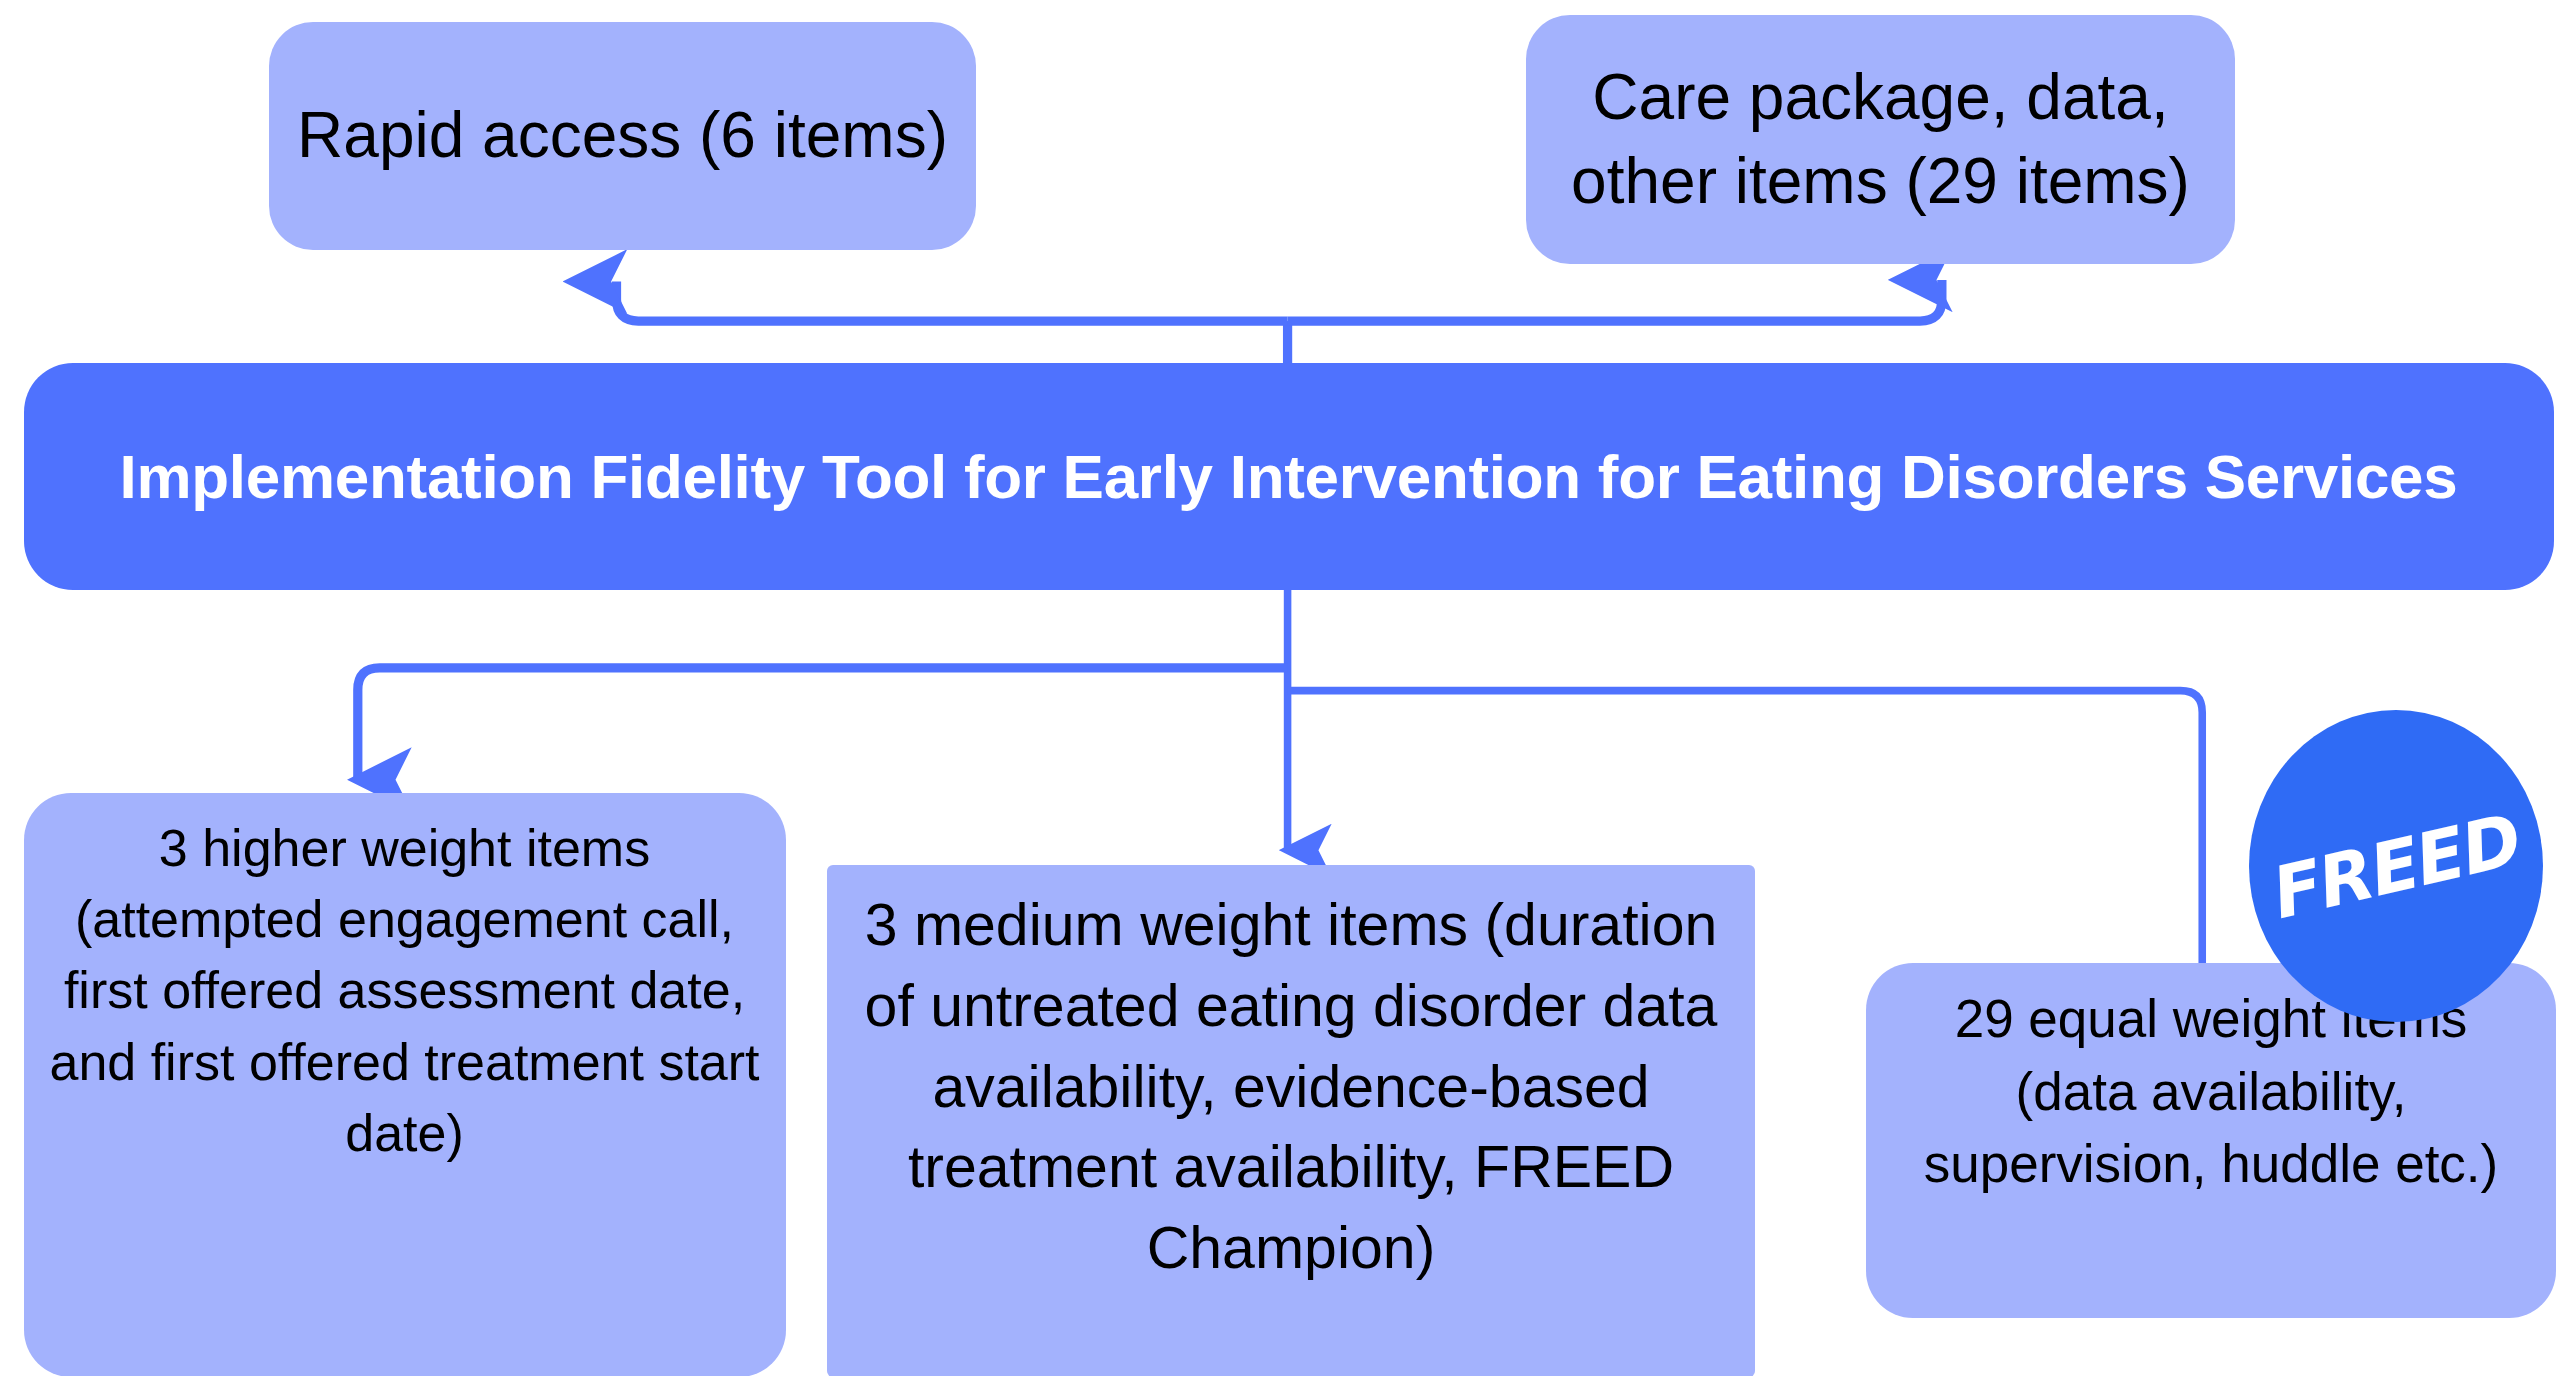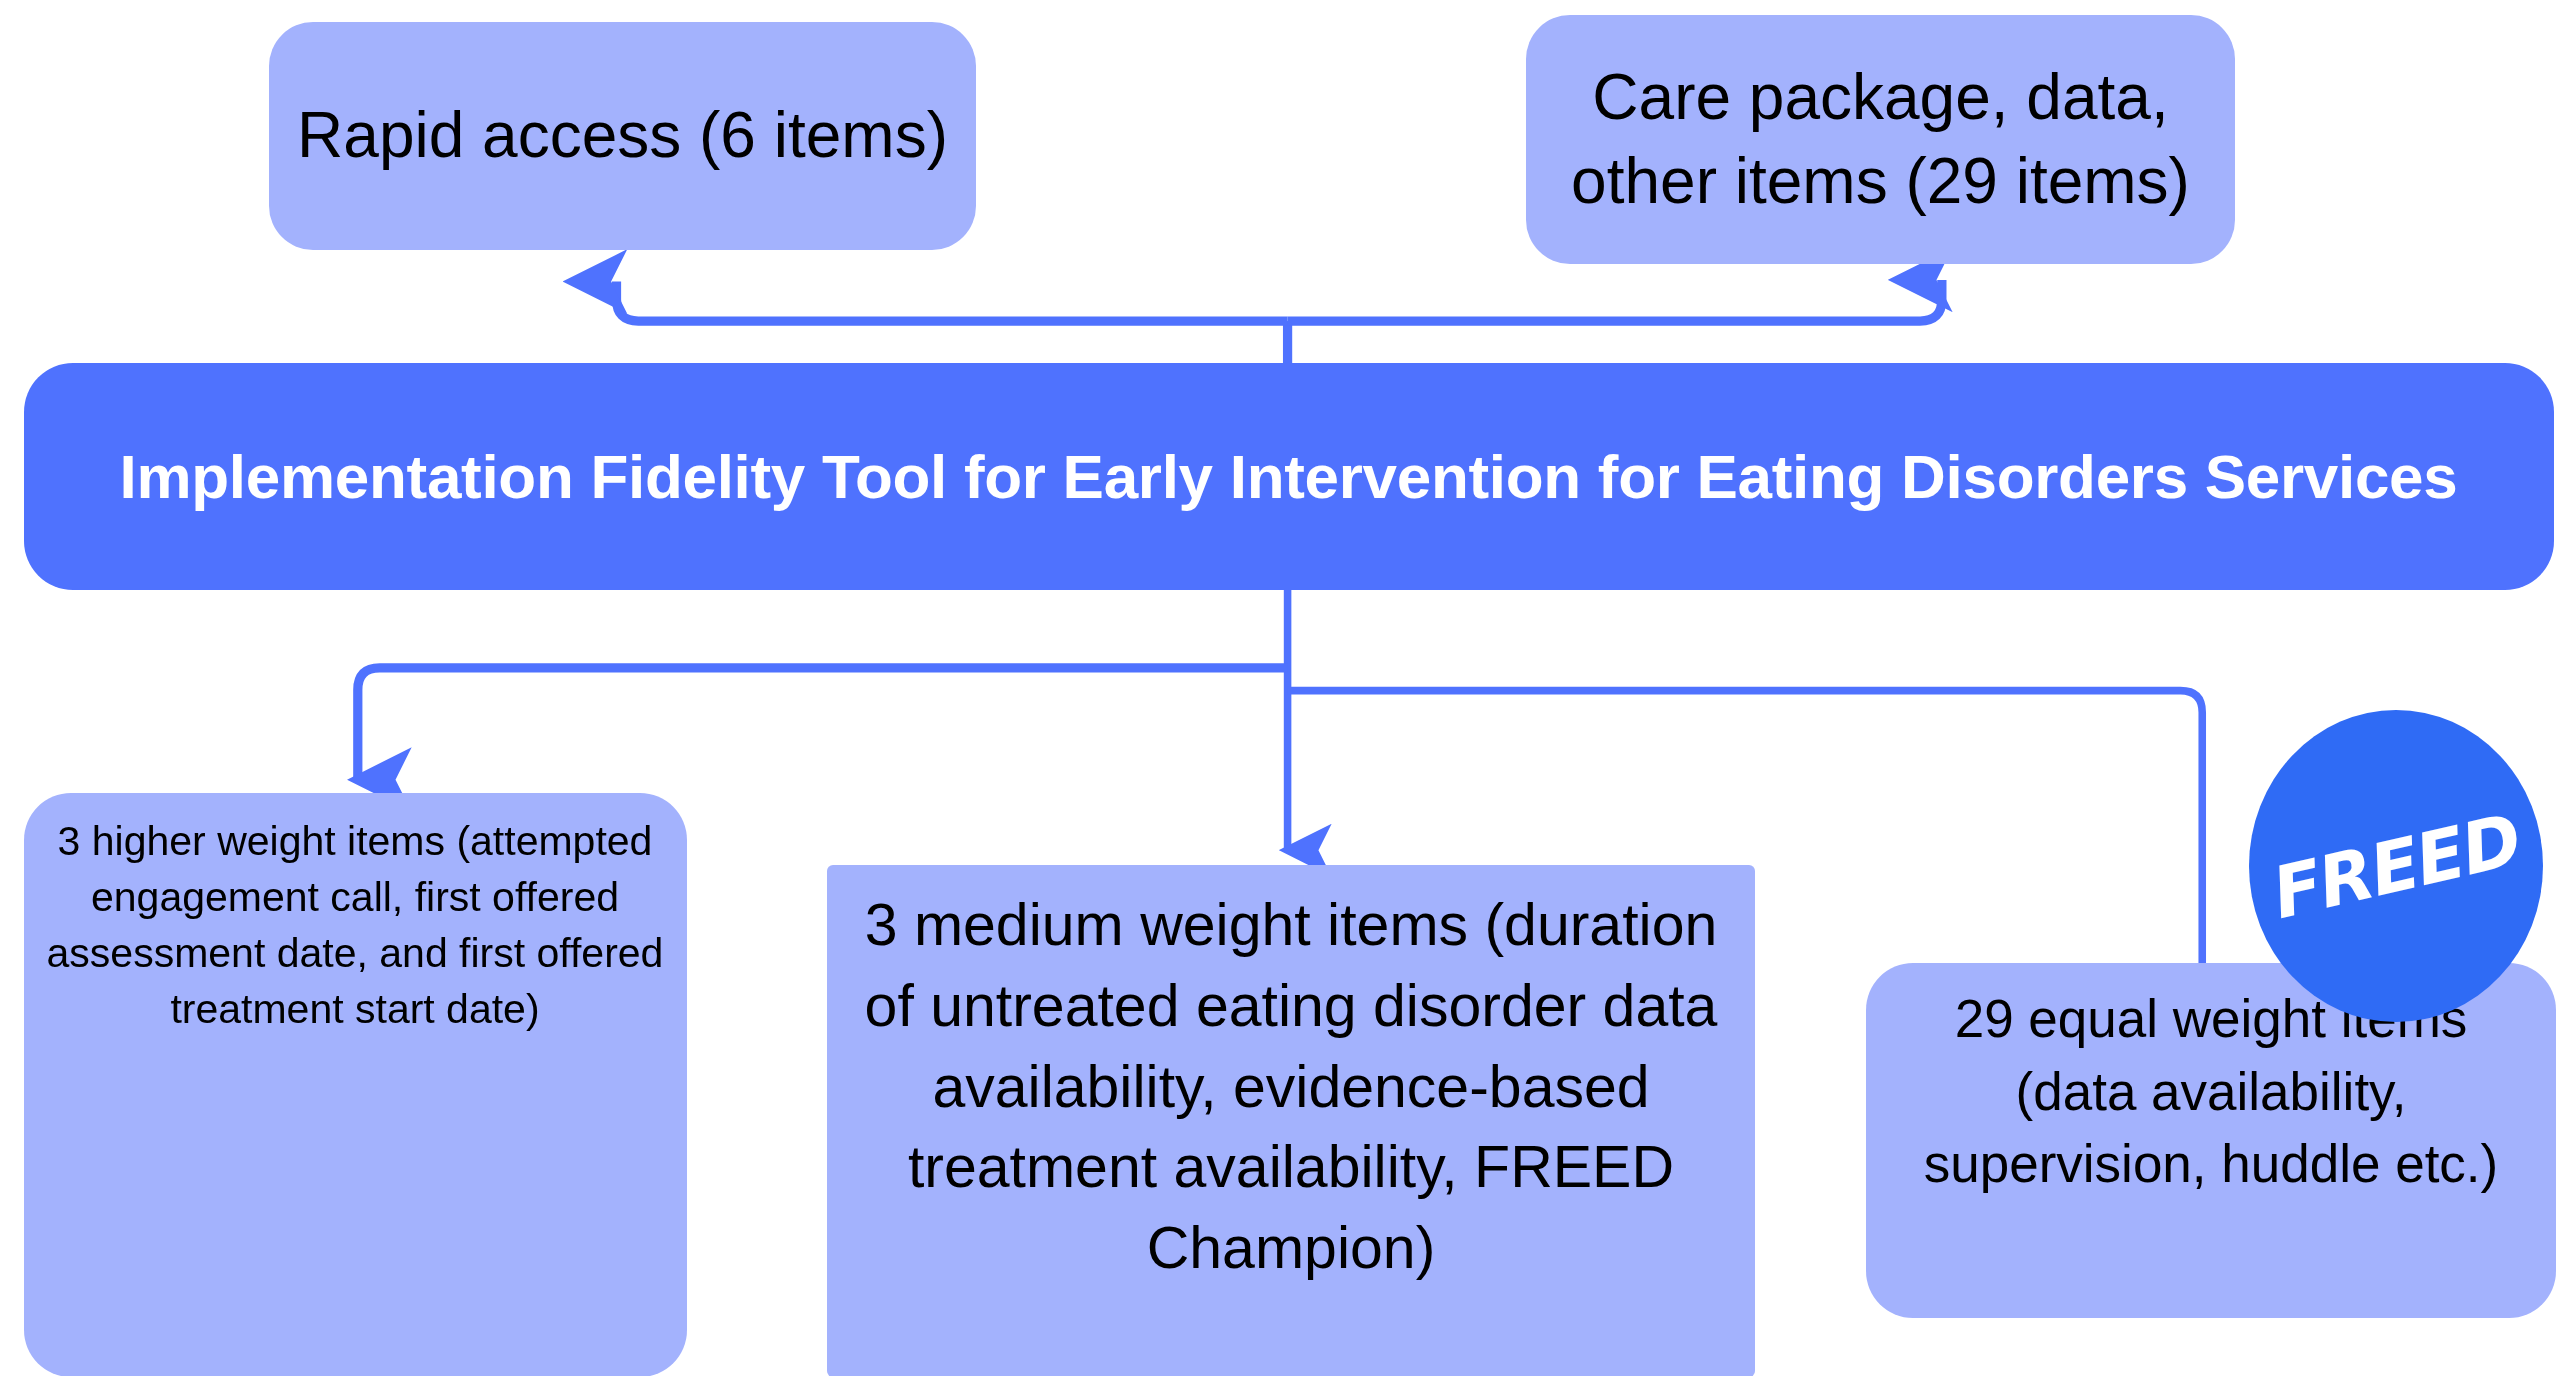--- a/index.html
+++ b/index.html
@@ -84,22 +84,22 @@
   }
   #node-main .main-sub {
     font-size: 60px;
     font-weight: normal;
     line-height: 1.20;
     margin-top: 8.4px;
   }
 
   #node-higher-weight {
     left: 23.5px;  top: 793px;
-    width: 663px; height: 584px;
-    font-size: 41px;
+    width: 762px; height: 584px;
+    font-size: 52px;
     border-radius: 47px;
     align-items: flex-start;
     padding-top: 20px;
     line-height: 1.37;
   }
   #node-medium-weight {
     left: 827px; top: 865px;
     width: 928px; height: 512px;
     font-size: 59px;
     border-radius: 6px;

